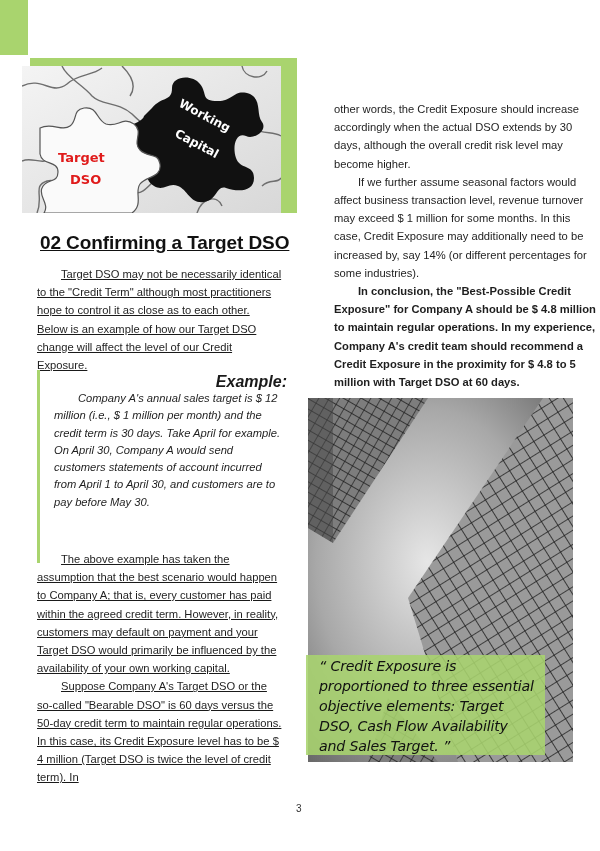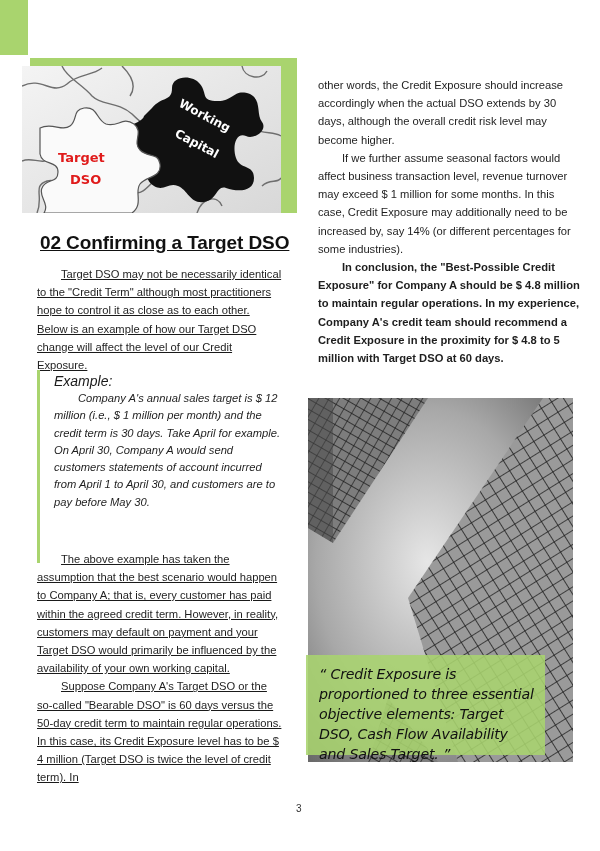--- a/index.html
+++ b/index.html
@@ -7,36 +7,36 @@
          font-family:"Liberation Sans", sans-serif; color:#1a1a1a; }
   .accent-bar { position:absolute; left:0; top:0; width:28px; height:55px; background:#a9d46e; }
 
   
   .puzzle-frame { position:absolute; left:30px; top:58px; width:267px; height:155px; background:#a9d46e; }
   .puzzle-img { position:absolute; left:22px; top:66px; width:259px; height:147px; overflow:hidden;
                 background:linear-gradient(135deg,#e9e9e9 0%,#f7f7f7 40%,#dedede 100%); }
   .puzzle-img svg { display:block; }
 
   .col-left { position:absolute; left:37px; width:246px;text-decoration:underline; }
-  .col-right { position:absolute; left:318px; width:262px; }
+  .col-right { position:absolute; left:334px; width:262px;margin-top:24px; }
   .section-title { position:absolute; left:40px; top:232px; font-size:19px; font-weight:bold;
                    text-decoration:underline; color:#111; letter-spacing:-0.1px; }
   .para { font-size:11.2px; line-height:18.2px; margin:0; text-indent:24px; color:#1e1e1e; }
   .para.noindent { text-indent:0; }
   .para.bold { font-weight:bold; }
 
   .example { position:absolute; left:37px; top:370px; width:250px; height:193px;
              border-left:3px solid #a9d46e; box-sizing:border-box; padding-left:14px; padding-top:3px;
              font-style:italic; }
-  .example .label { font-weight:normal; font-size:14px; line-height:17px; margin:0; }
+  .example .label { font-weight:bold; font-size:16px; line-height:17px; margin:0;text-align:right; }
   .example .para { line-height:17.3px; text-indent:24px; }
 
   .building { position:absolute; left:308px; top:398px; width:265px; height:364px; overflow:hidden; background:#8a8a8a; }
   .quote-box { position:absolute; left:306px; top:655px; width:239px; height:100px;
-               background:rgba(169,212,110,0.88); box-sizing:border-box; padding:9px 10px 0 13px; }
+               background:rgba(169,212,110,0.88); box-sizing:border-box; padding:1px 10px 0 13px; }
   .quote-text { font-family:"DejaVu Sans", sans-serif; font-style:italic; font-size:14.2px;
                 line-height:20px; color:#111; margin:0; letter-spacing:-0.2px; }
   .page-num { position:absolute; left:296px; top:803px; font-size:10px; color:#333; }
 </style>
 </head>
 <body>
 
 <div class="accent-bar"></div>
 
 <div class="puzzle-frame"></div>

